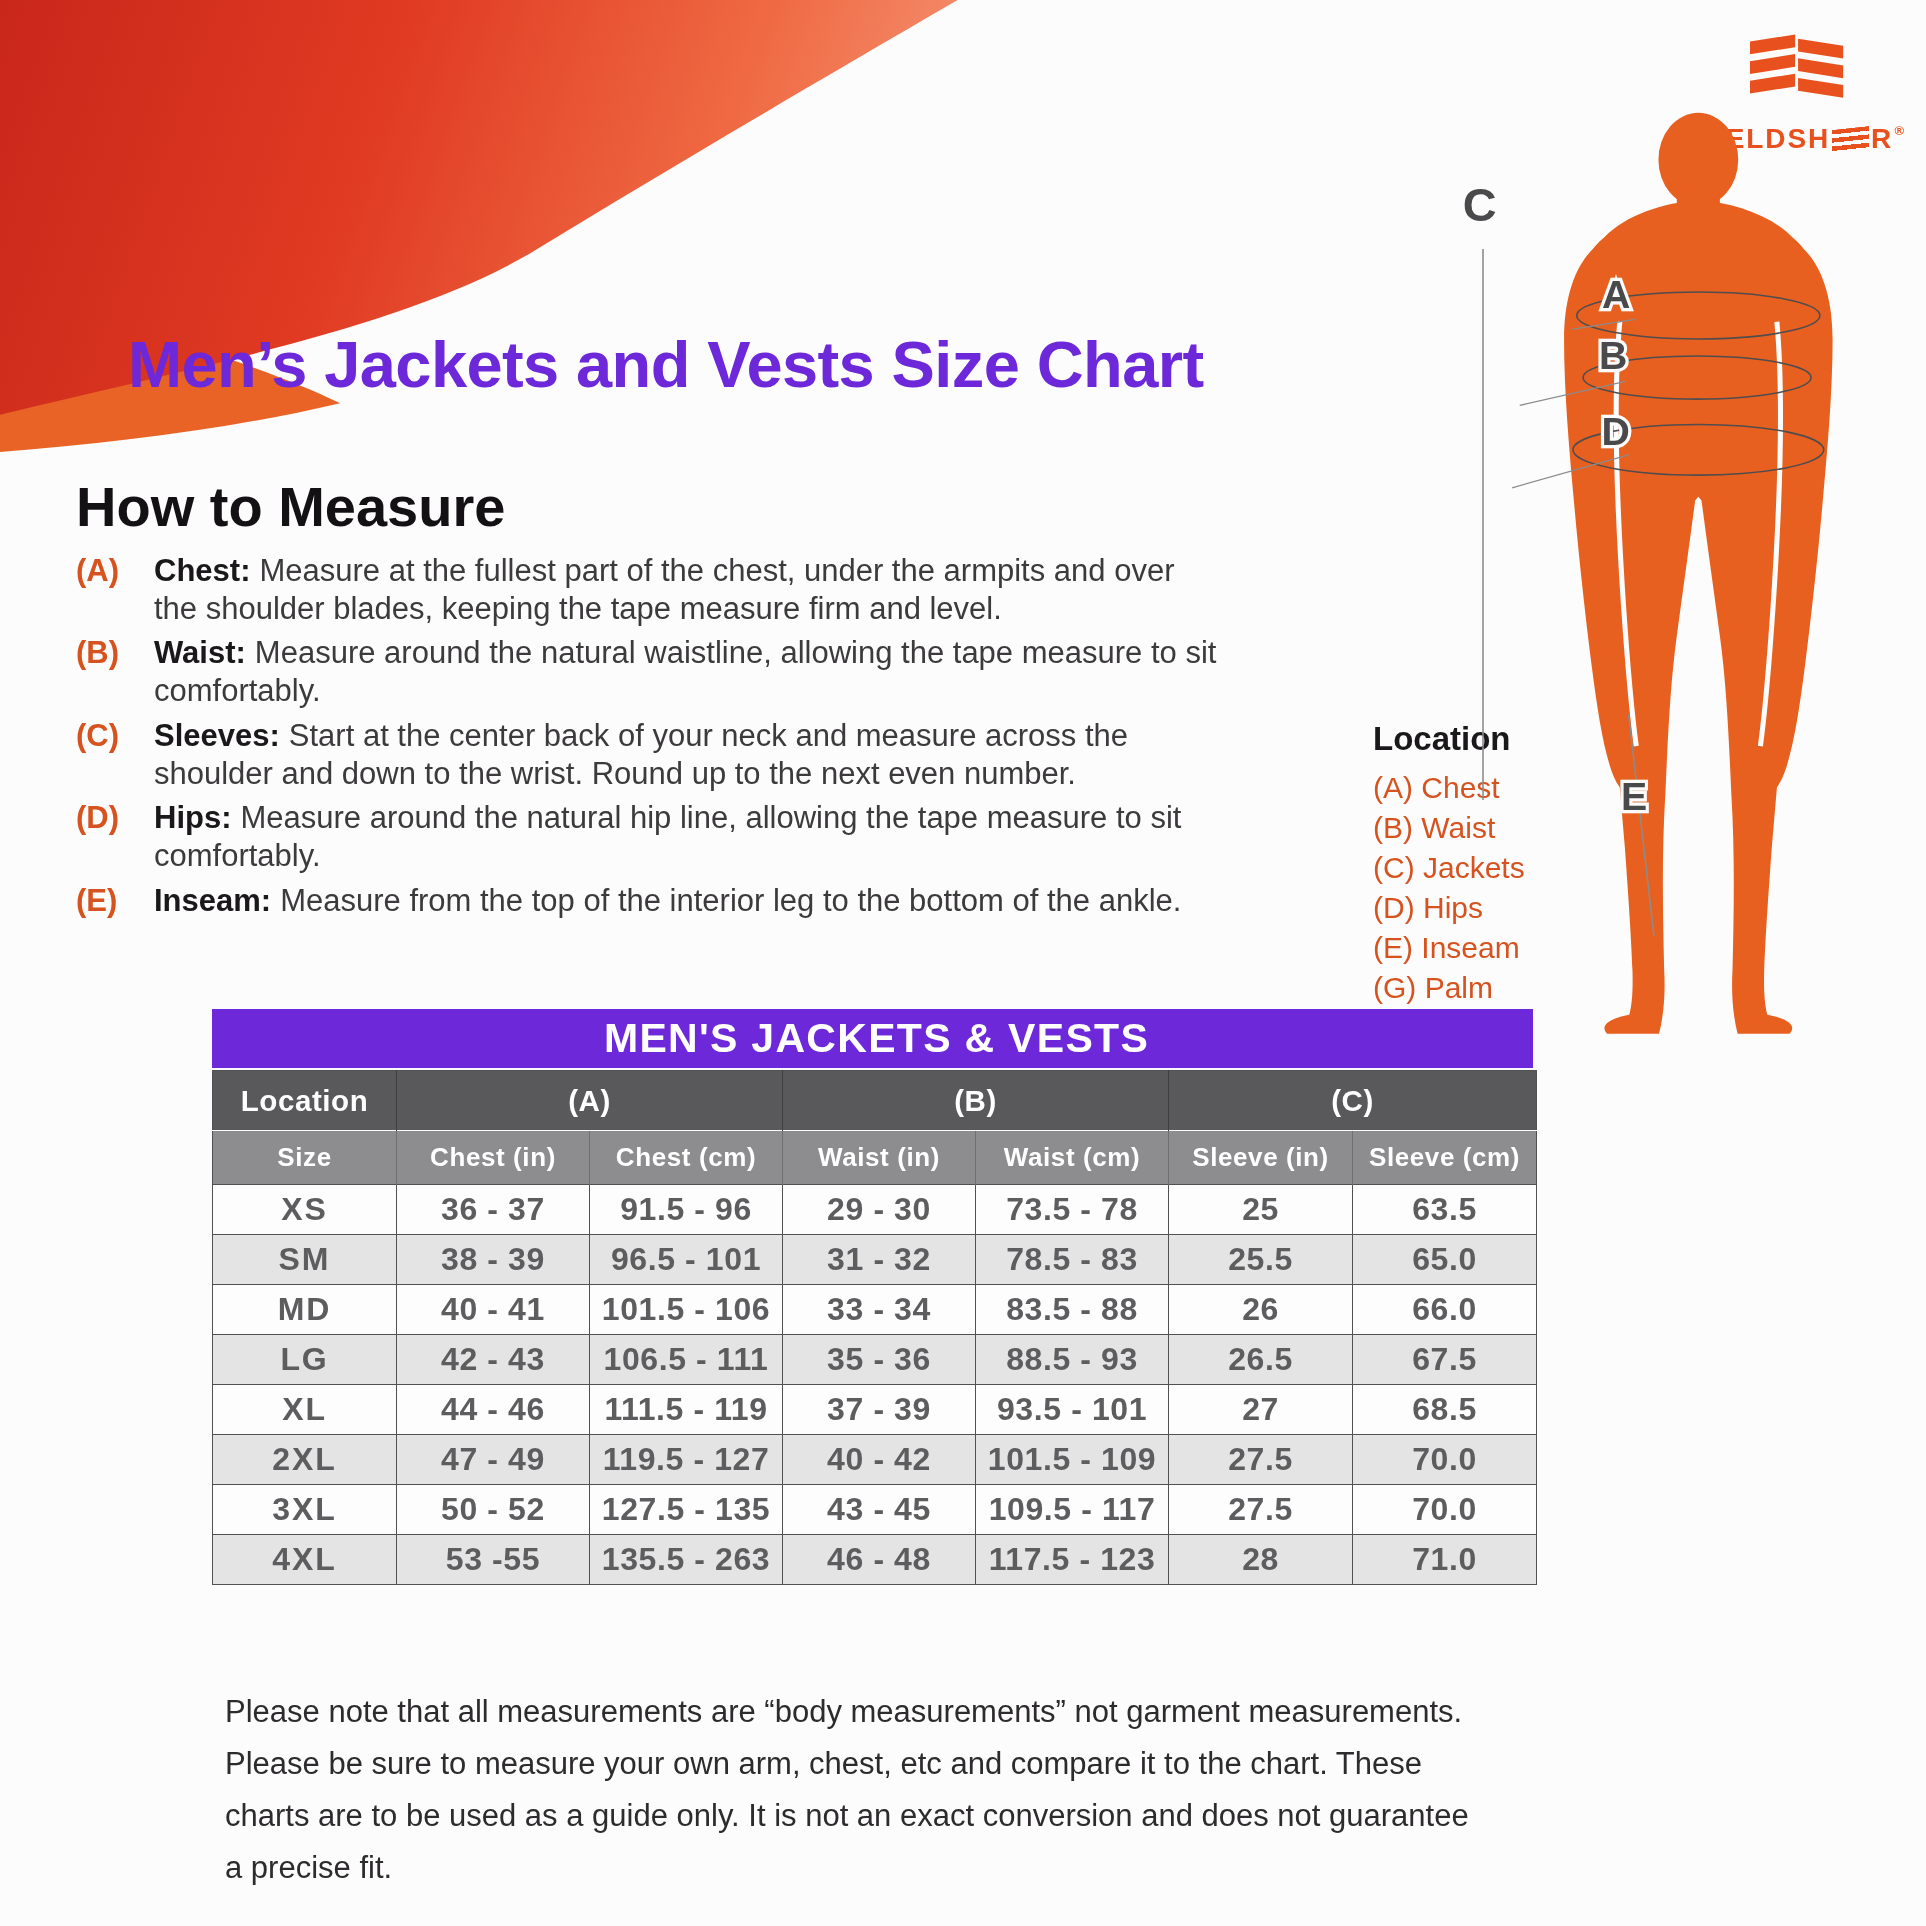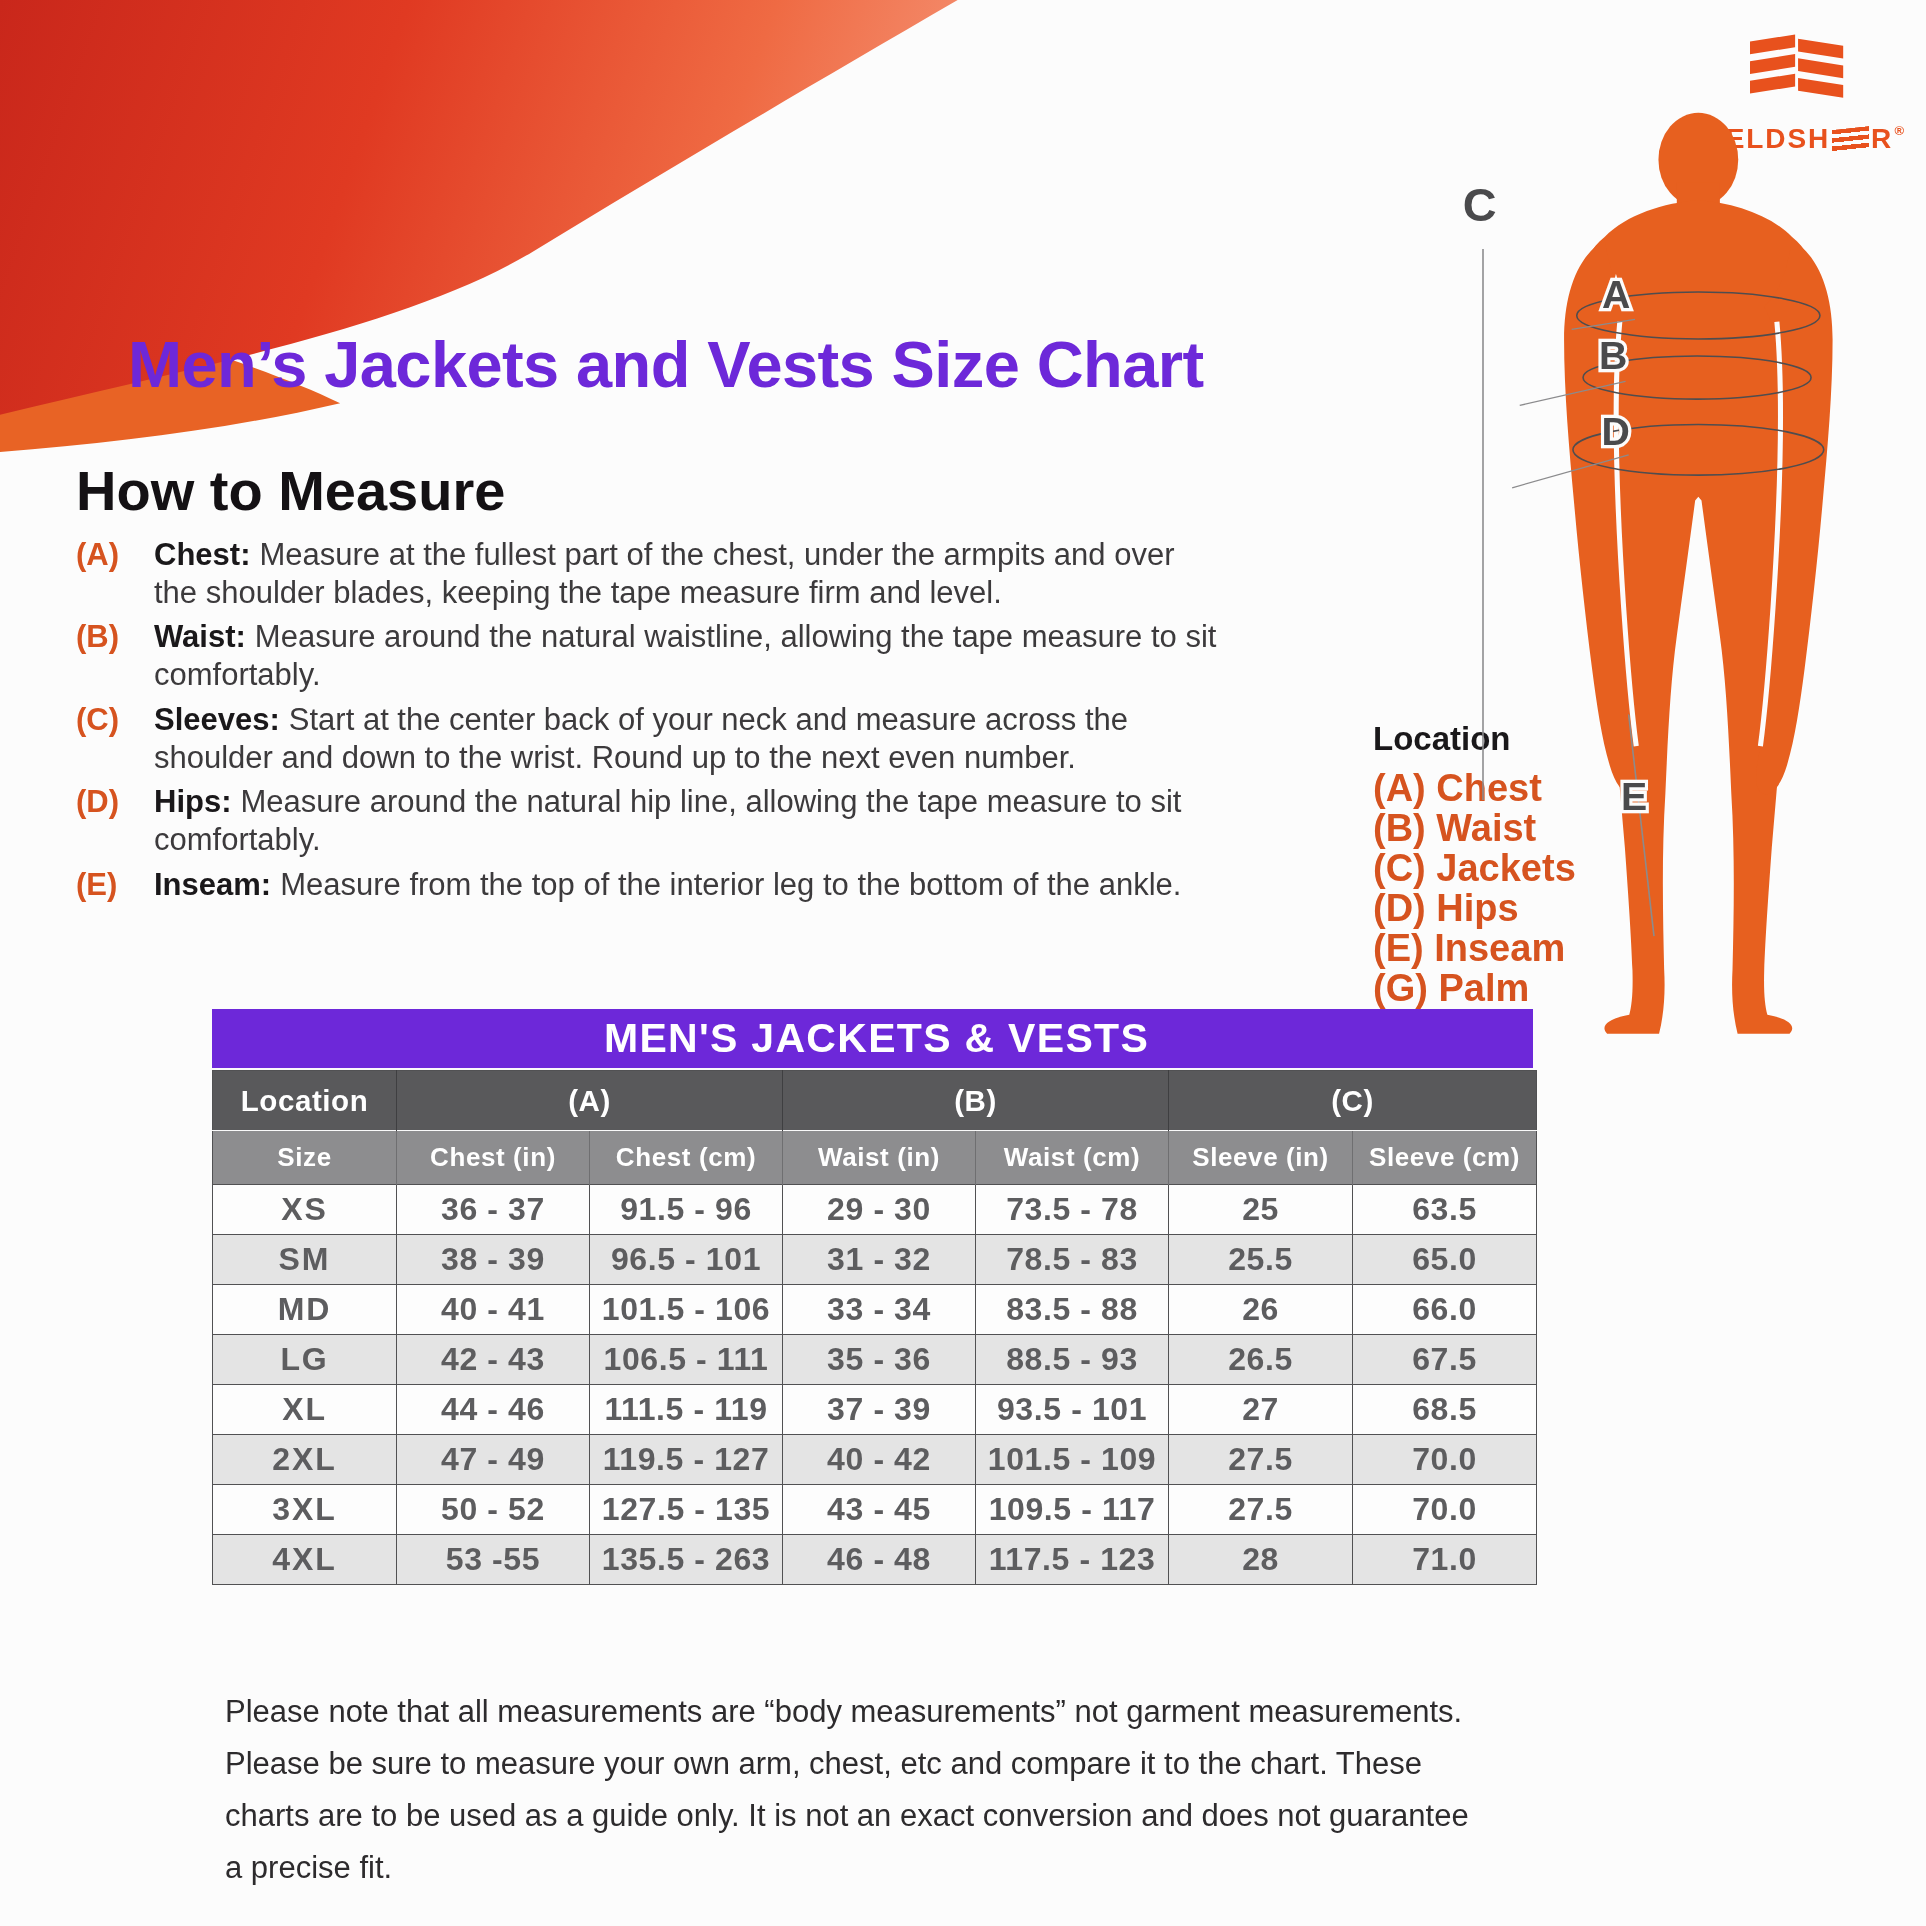--- a/index.html
+++ b/index.html
@@ -10,30 +10,30 @@
   .swoosh{position:absolute;left:0;top:0;}
 
   
   .logo{position:absolute;left:1689px;top:32px;width:225px;display:flex;flex-direction:column;align-items:center;}
   .wordmark{margin-top:9px;color:#e8511d;font-weight:bold;font-size:28px;letter-spacing:1.9px;white-space:nowrap;display:flex;align-items:center;}
   .ee{display:inline-block;width:37px;height:22px;margin:0 1.9px;background:repeating-linear-gradient(to bottom,#e8511d 0 4.5px,rgba(0,0,0,0) 4.5px 8.3px);transform:skewY(-6deg);}
   .reg{font-size:13px;vertical-align:top;margin-left:1.3px;align-self:flex-start;}
 
   
   .title{position:absolute;left:128px;top:331px;margin:0;font-size:65px;line-height:1.05;font-weight:bold;color:#6d28d9;letter-spacing:-0.6px;}
-  .measure{position:absolute;left:76px;top:458px;width:1278px;}
+  .measure{position:absolute;left:76px;top:474px;width:1278px;}
   .measure h2{margin:0 0 13px 0;font-size:56px;font-weight:bold;color:#141114;}
   .mi{display:grid;grid-template-columns:78px 1fr;margin-bottom:6.4px;font-size:31px;line-height:38px;color:#3c3a3c;max-width:1143px;}
   .mi-key{color:#d6531f;font-weight:bold;}
   .mi-body b{color:#1a181a;margin-right:9px;}
 
   
   .legend{position:absolute;left:1373px;top:720px;}
   .legend h3{margin:0 0 10.3px 0;font-size:33px;color:#1a181a;}
-  .legend .li{font-size:38px;line-height:40px;font-weight:bold;color:#d6531f;white-space:nowrap;}
+  .legend .li{font-size:30px;line-height:40px;font-weight:normal;color:#d6531f;white-space:nowrap;}
 
   
   .figure{position:absolute;left:1445px;top:100px;}
 
   
   .table-wrap{position:absolute;left:212px;top:1009px;width:1321px;}
   .banner{height:59px;background:#6d28d9;border-bottom:2.6px solid #fafafa;color:#fff;
           display:flex;align-items:center;justify-content:center;
           font-size:41px;font-weight:bold;letter-spacing:1.3px;padding-left:8px;}
   table{width:100%;border-collapse:collapse;table-layout:fixed;border:1.9px solid #515153;}

